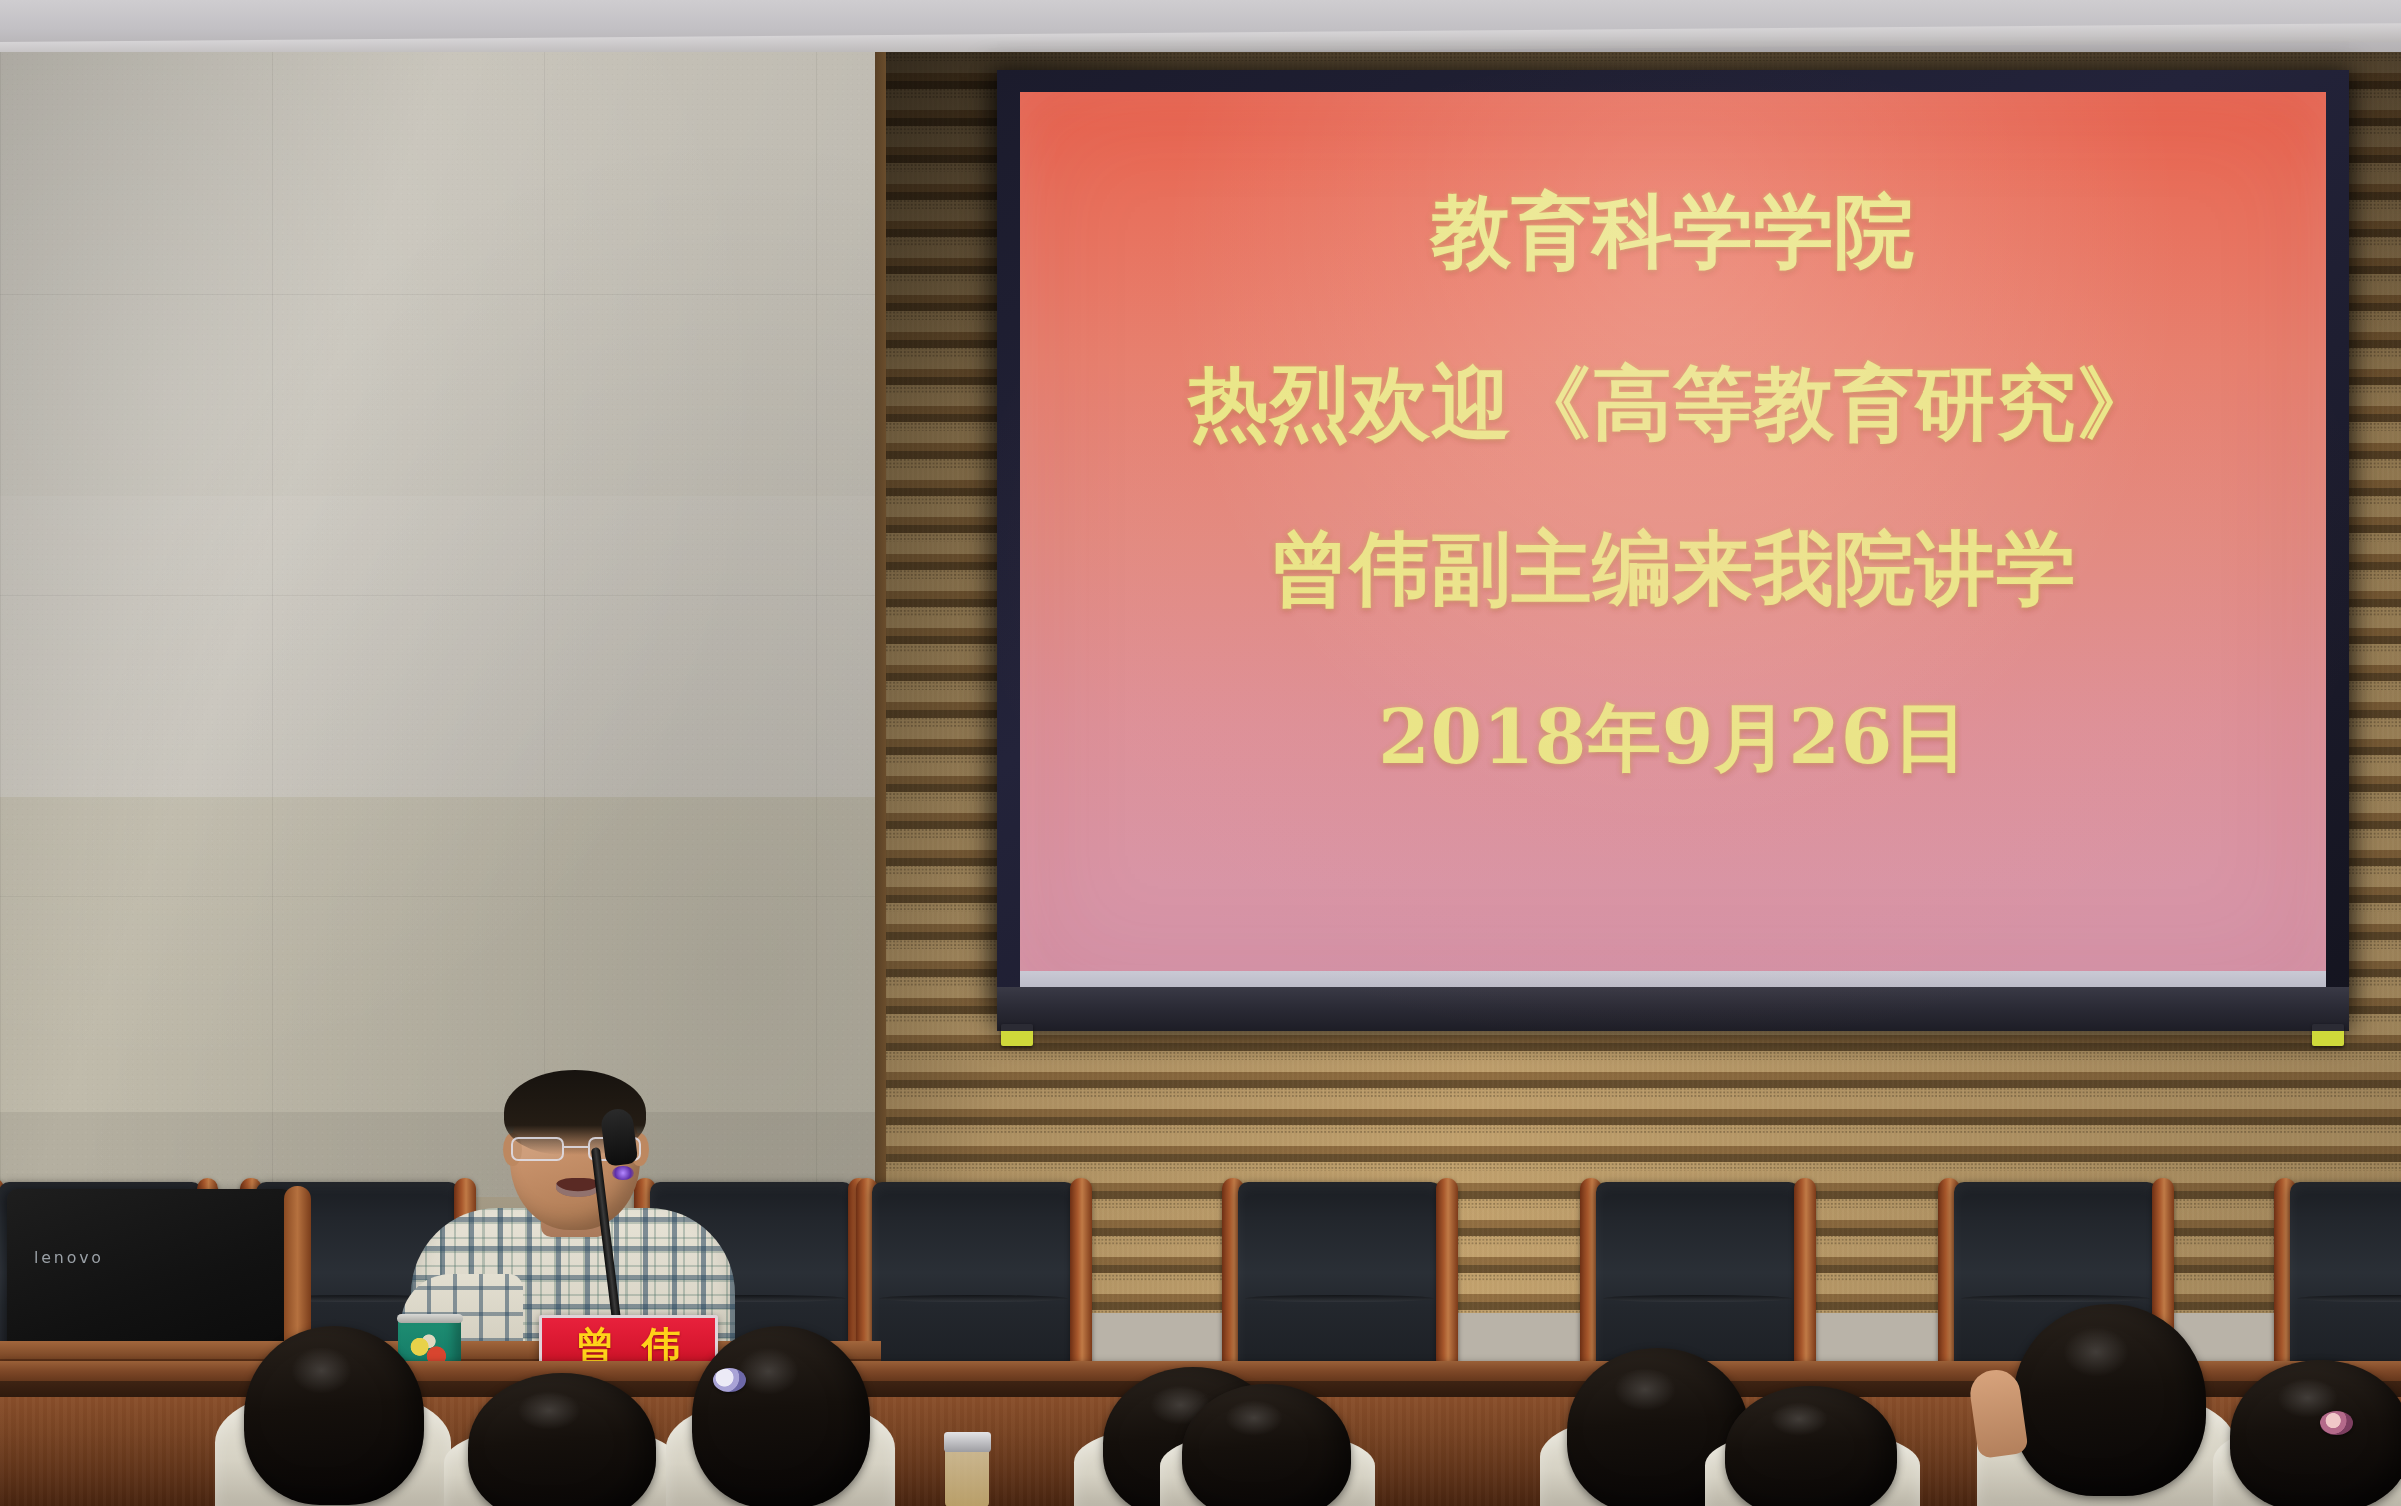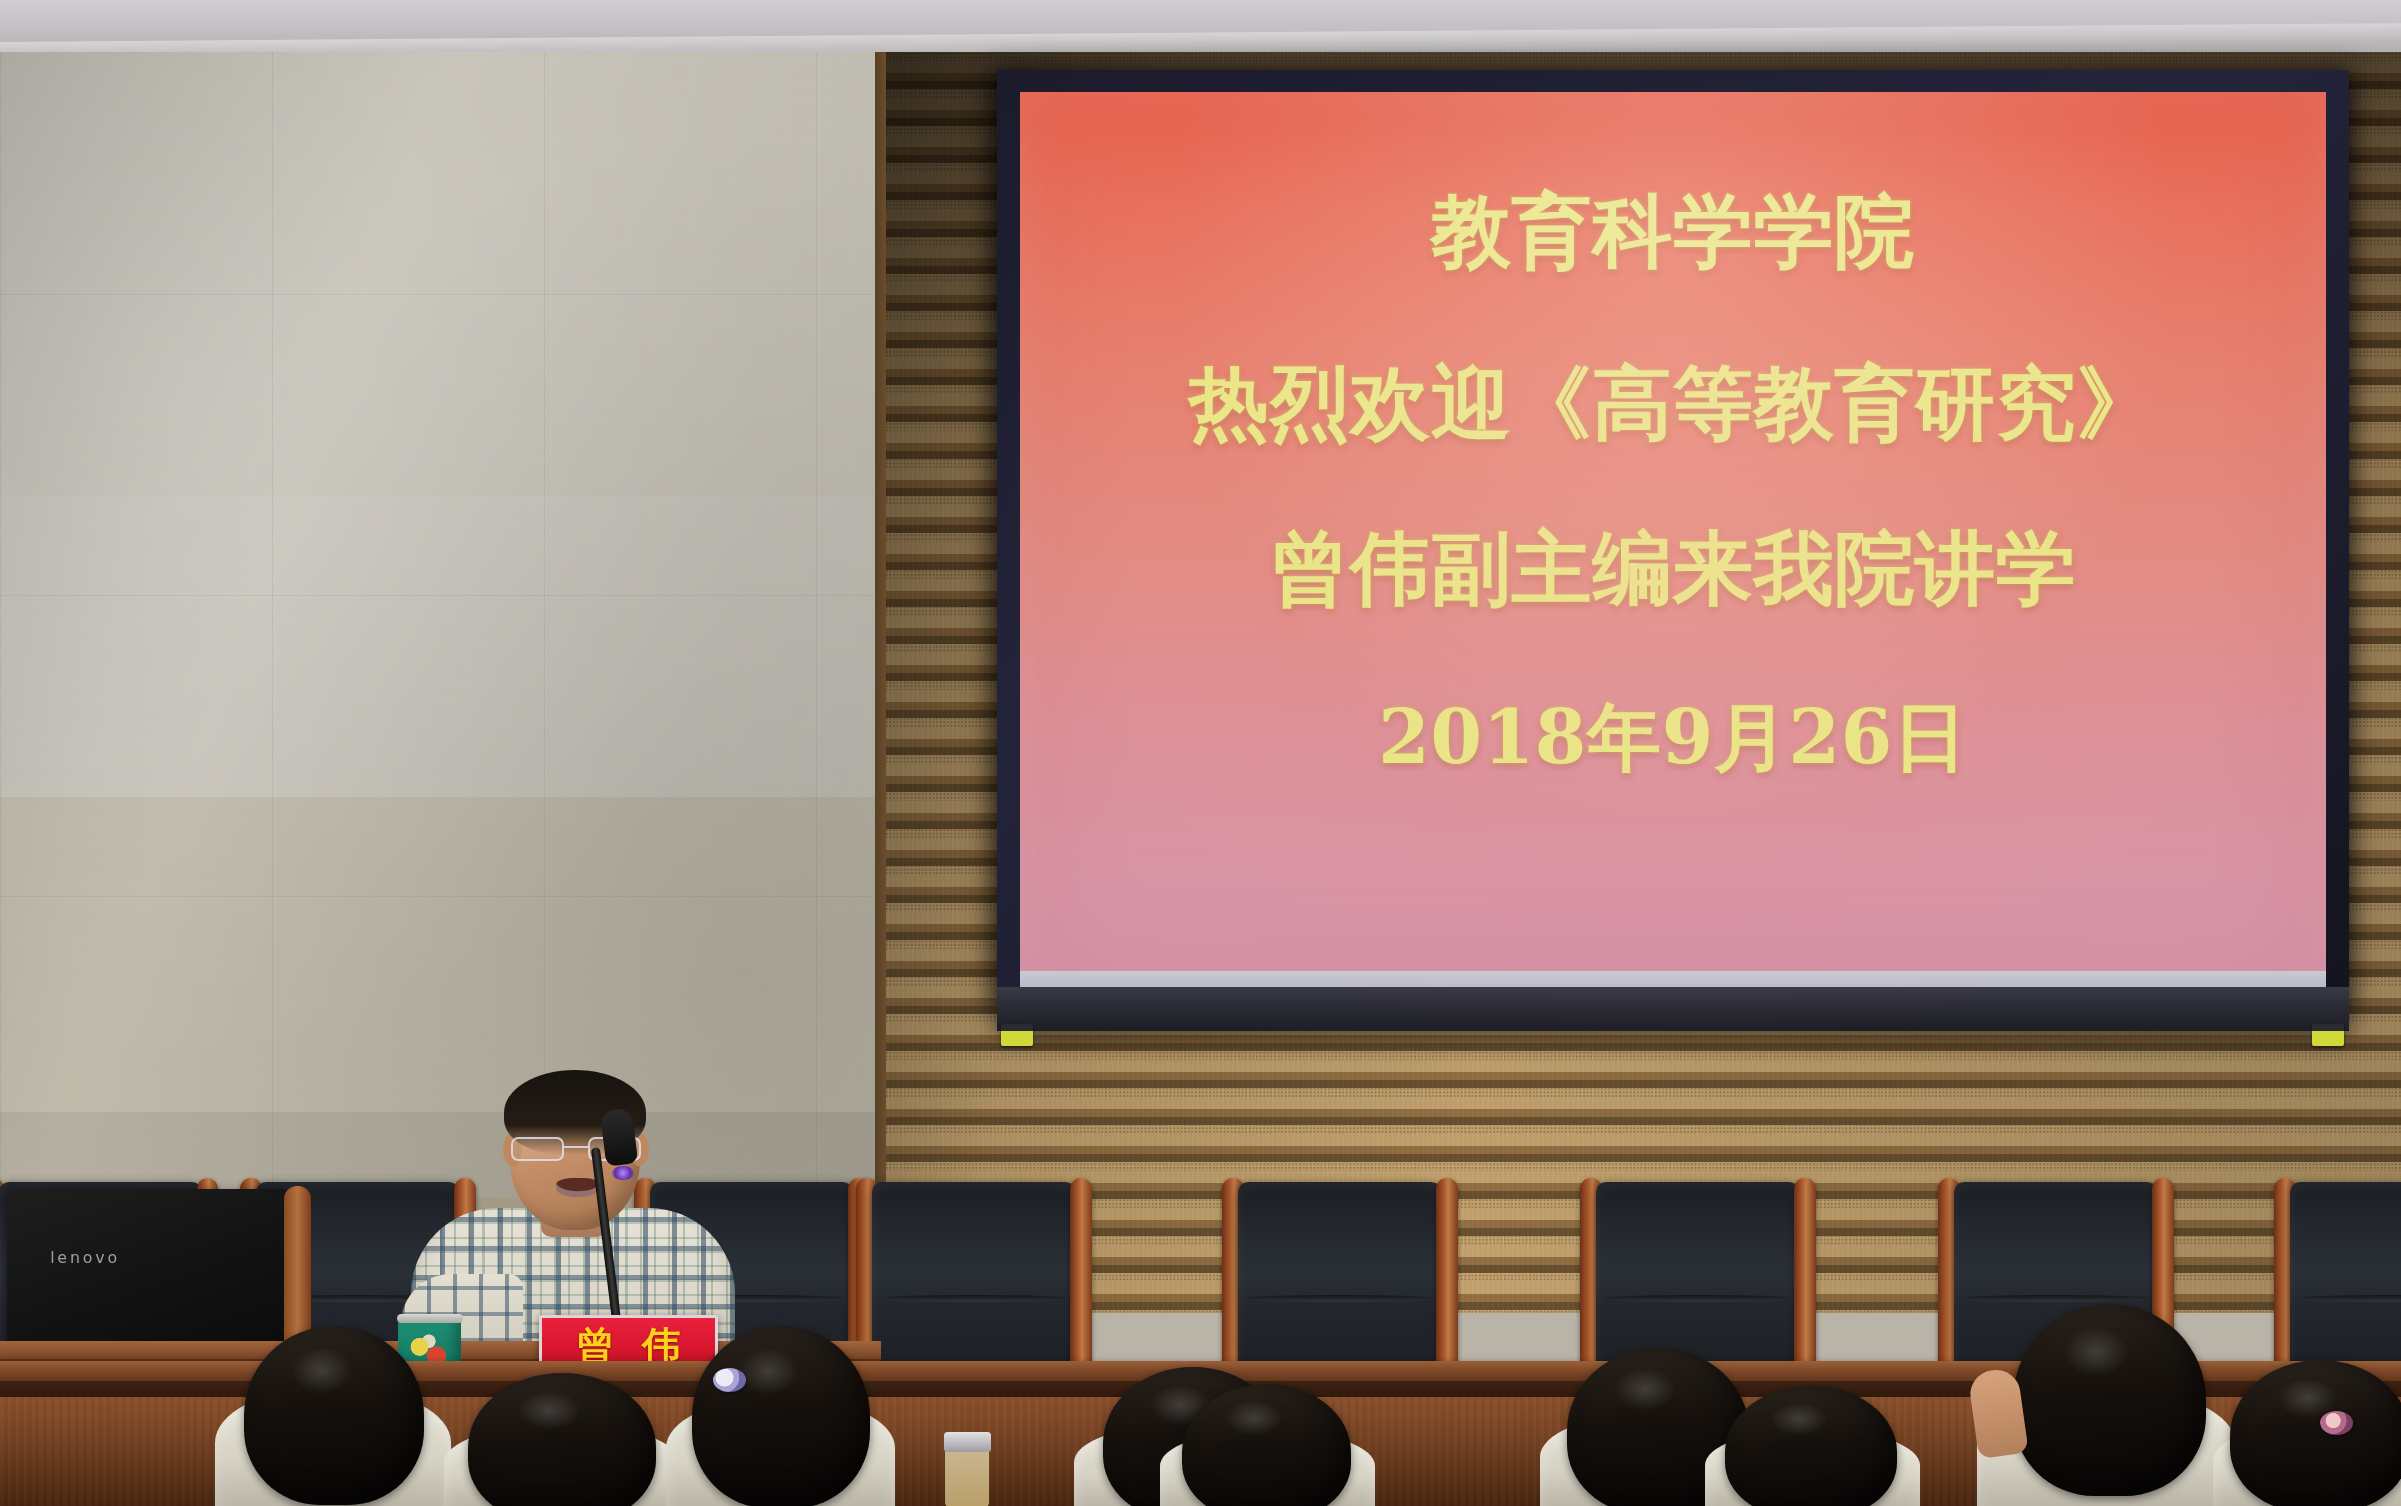--- a/index.html
+++ b/index.html
@@ -5,21 +5,20 @@
   * { margin:0; padding:0; box-sizing:border-box; }
   html,body{ background:#1a1a1a; }
   body{ font-family:"DejaVu Sans","Liberation Sans",sans-serif; }
 
   #scene{
     position:relative;
     width:2401px; height:1507px;
     overflow:hidden;
     background:#b9b3a8;
     transform-origin: top left;
-    text-align: right;
   }
 
   
   .ceiling{
     position:absolute; left:0; top:0; width:100%; height:52px;
     background:linear-gradient(180deg,#cfcdd0 0%,#c2c0c4 55%,#b3b0b2 100%);
   }
   .ceiling-lip{
     position:absolute; left:0; top:42px; width:100%; height:18.6px;
     background:linear-gradient(180deg,#d6d4d6,#bab7b7);

